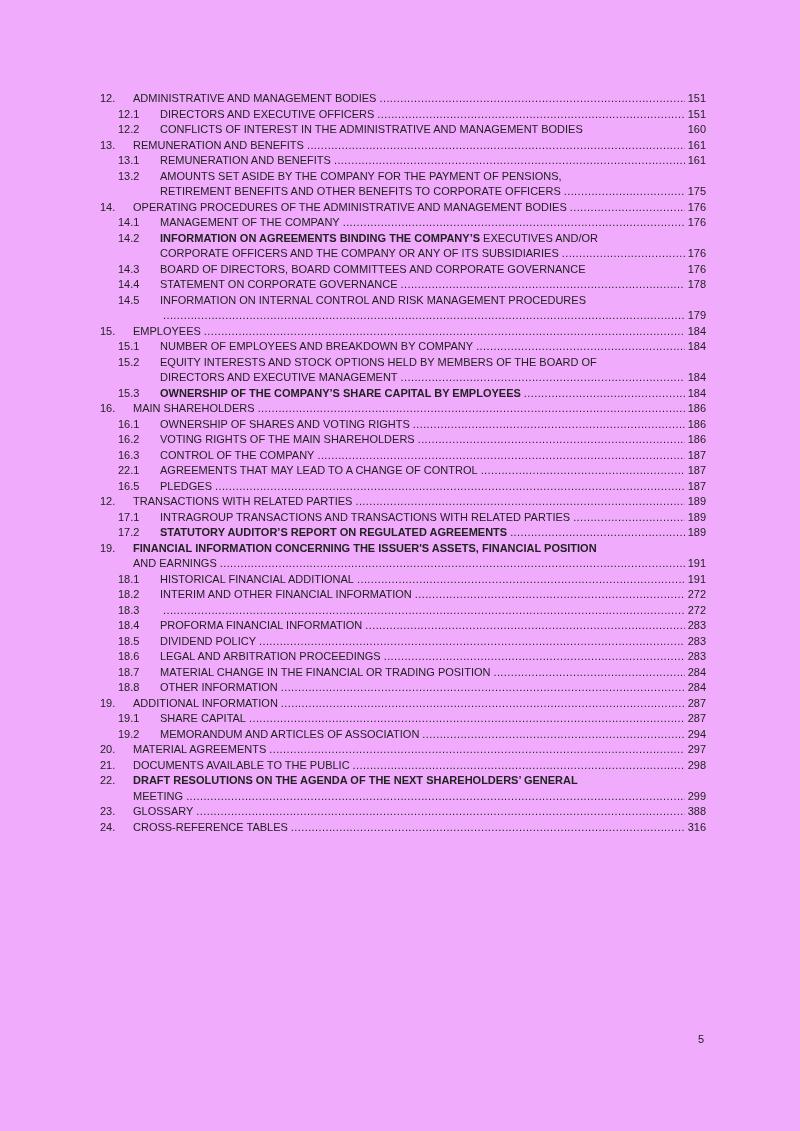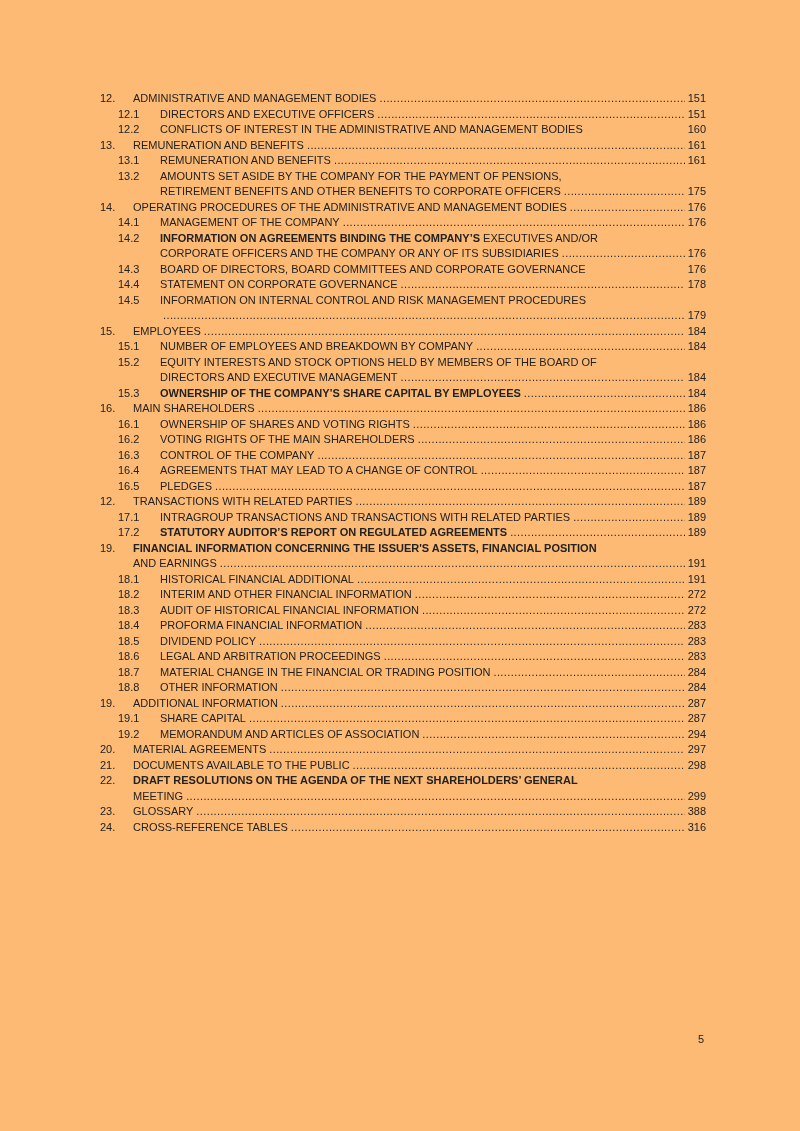--- a/index.html
+++ b/index.html
@@ -5,21 +5,21 @@
   * { margin: 0; padding: 0; box-sizing: border-box; }
   html, body { width: 800px; height: 1131px; }
   body {
     position: relative;
     background: #ffffff;
     font-family: "Liberation Sans", "DejaVu Sans", sans-serif;
     font-size: 11px;
     color: #222222;
     overflow: hidden;
   }
-  .doc-page { position: absolute; inset: 0; background: #fdba74; }
+  .doc-page { position: absolute; inset: 0; background: #f0abfc; }
   .toc {
     position: absolute;
     left: 100px;
     top: 91px;
     width: 606px;
   }
   .entry { display: flex; align-items: baseline; }
   .entry .num { flex: 0 0 33px; }
   .entry.lvl2 { padding-left: 18px; }
   .entry.lvl2 .num { flex: 0 0 42px; }
@@ -262,21 +262,21 @@
         <span class="num">16.3</span>
         <span class="body">
           <span class="line">
             <span class="seg">CONTROL OF THE COMPANY</span>
             <span class="leader"></span>
             <span class="pg">187</span>
           </span>
         </span>
       </div>
       <div class="entry lvl2">
-        <span class="num">16.4</span>
+        <span class="num">22.1</span>
         <span class="body">
           <span class="line">
             <span class="seg">AGREEMENTS THAT MAY LEAD TO A CHANGE OF CONTROL</span>
             <span class="leader"></span>
             <span class="pg">187</span>
           </span>
         </span>
       </div>
       <div class="entry lvl2">
         <span class="num">16.5</span>
@@ -348,21 +348,20 @@
             <span class="seg">INTERIM AND OTHER FINANCIAL INFORMATION</span>
             <span class="leader"></span>
             <span class="pg">272</span>
           </span>
         </span>
       </div>
       <div class="entry lvl2">
         <span class="num">18.3</span>
         <span class="body">
           <span class="line">
-            <span class="seg">AUDIT OF HISTORICAL FINANCIAL INFORMATION</span>
             <span class="leader"></span>
             <span class="pg">272</span>
           </span>
         </span>
       </div>
       <div class="entry lvl2">
         <span class="num">18.4</span>
         <span class="body">
           <span class="line">
             <span class="seg">PROFORMA FINANCIAL INFORMATION</span>

